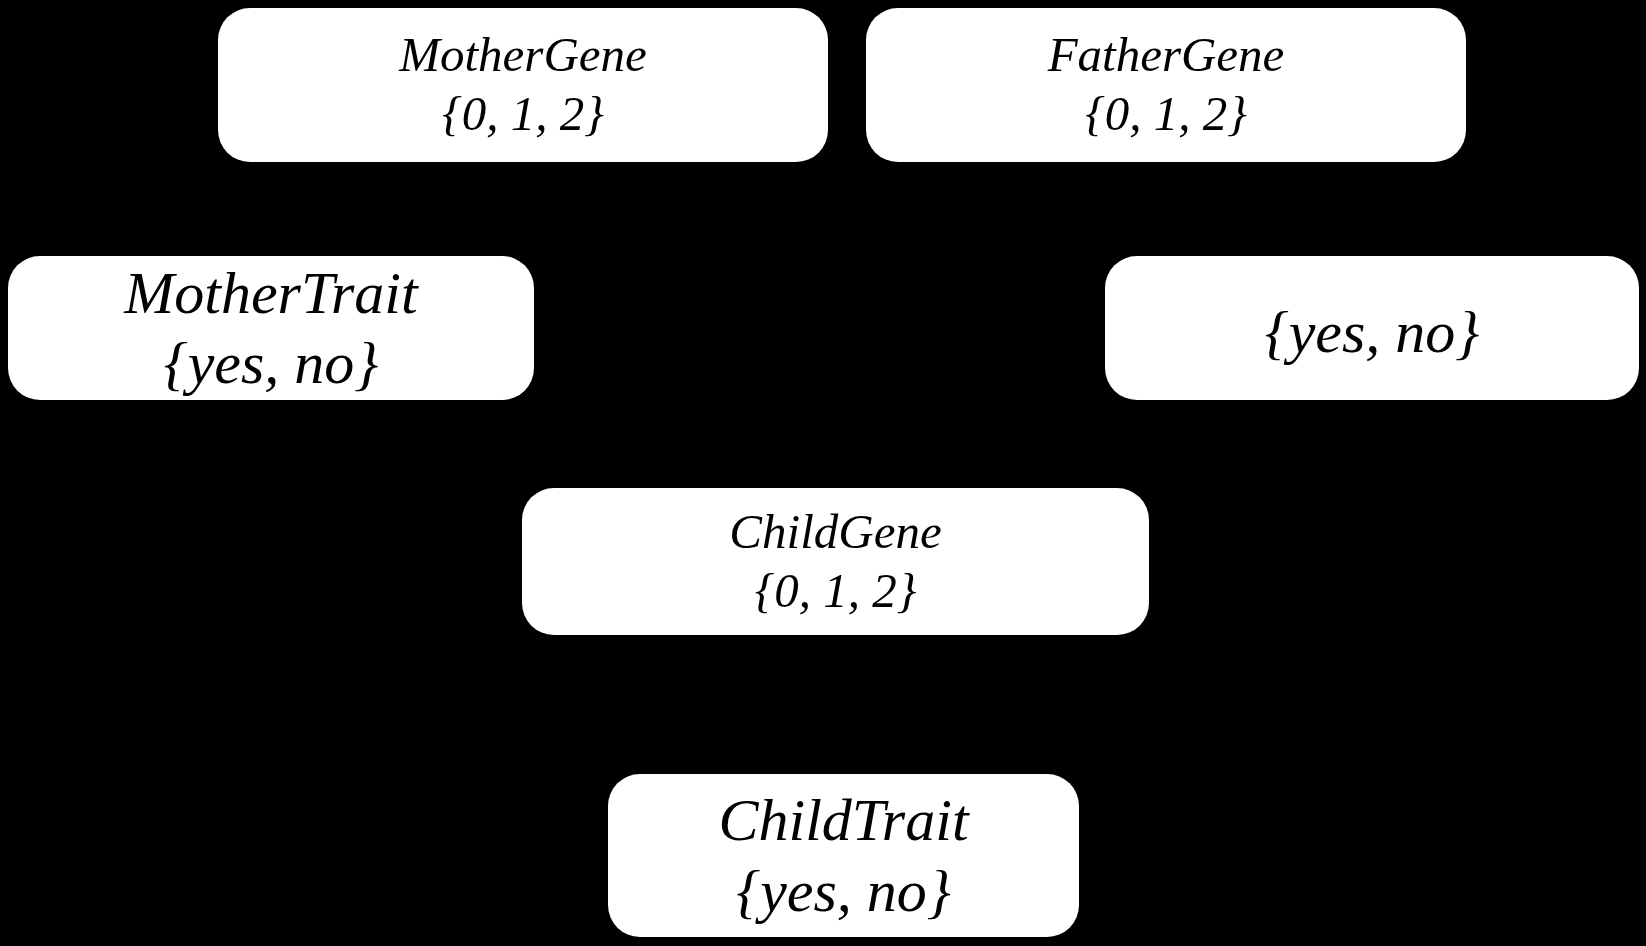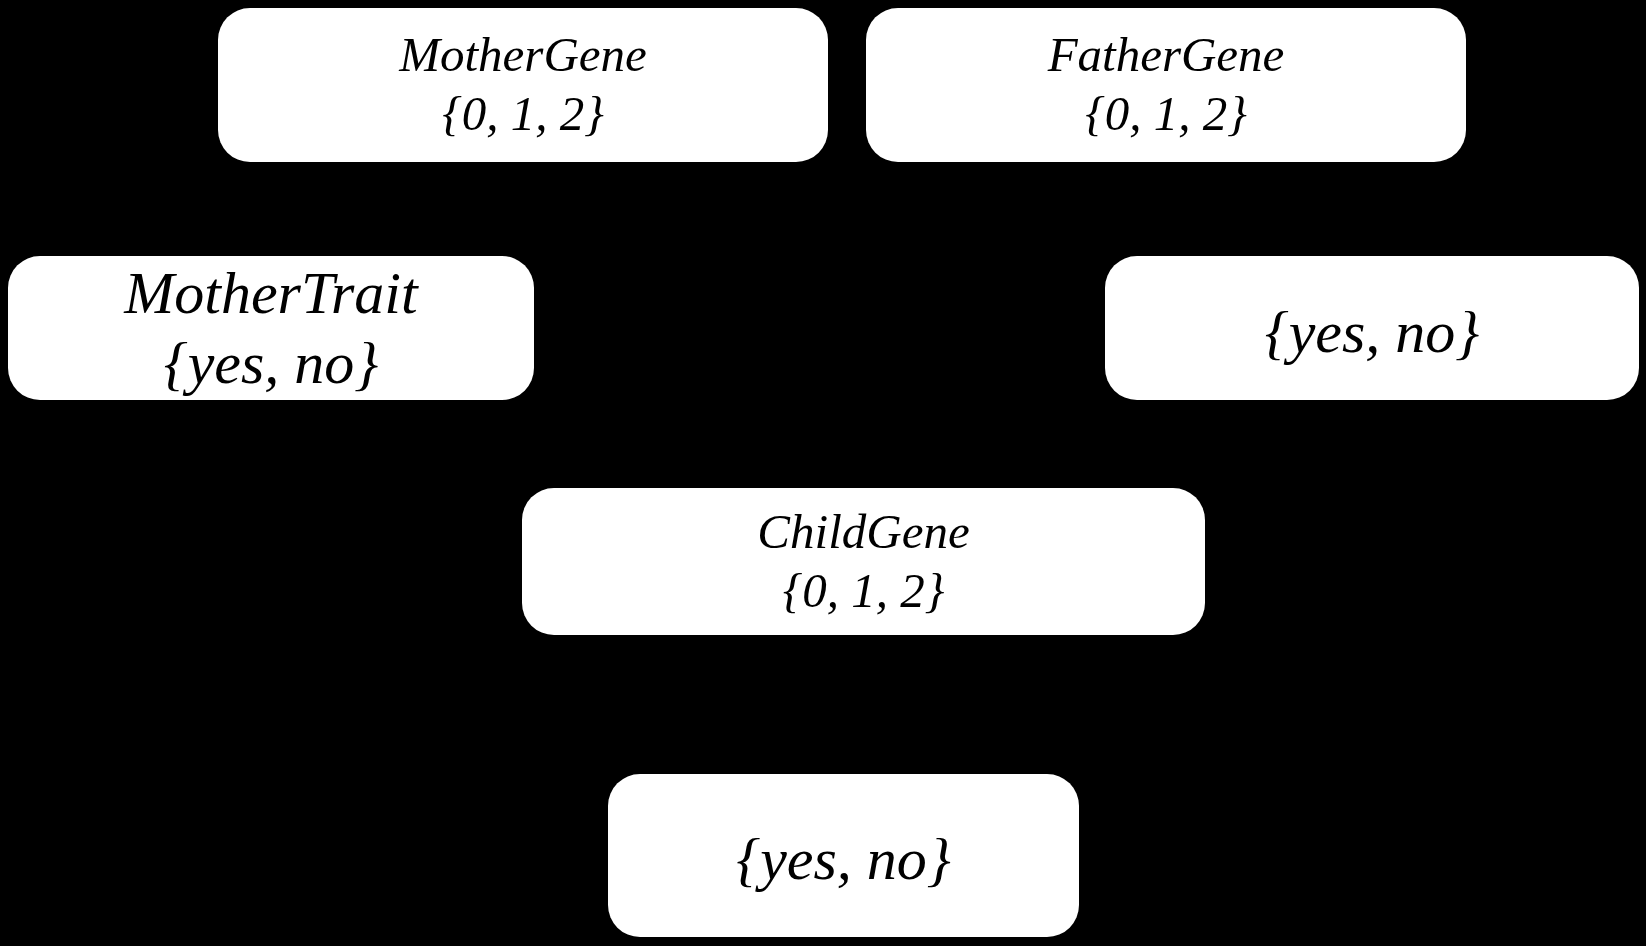--- a/index.html
+++ b/index.html
@@ -48,21 +48,21 @@
   }
   .node-domain {
     margin-top: 8px;
   }
 
   
   #node-mother-gene  { left: 218px;  top: 8px;   width: 610px; height: 154px; }
   #node-father-gene  { left: 866px;  top: 8px;   width: 600px; height: 154px; }
   #node-mother-trait { left: 8px;    top: 256px; width: 526px; height: 144px; }
   #node-father-trait { left: 1105px; top: 256px; width: 534px; height: 144px; }
-  #node-child-gene   { left: 522px;  top: 488px; width: 683px; height: 147px; }
+  #node-child-gene   { left: 522px;  top: 488px; width: 627px; height: 147px; }
   #node-child-trait  { left: 608px;  top: 774px; width: 471px; height: 163px; }
 </style>
 </head>
 <body>
 
 <div id="canvas">
 
   <div class="node gene" id="node-mother-gene">
     <span class="node-label">MotherGene</span>
     <span class="node-domain">{0, 1, 2}</span>
@@ -81,16 +81,17 @@
   <div class="node trait" id="node-father-trait">
     <span class="node-domain">{yes, no}</span>
   </div>
 
   <div class="node gene" id="node-child-gene">
     <span class="node-label">ChildGene</span>
     <span class="node-domain">{0, 1, 2}</span>
   </div>
 
   <div class="node trait" id="node-child-trait">
+    <span class="node-label">ChildTrait</span>
     <span class="node-domain">{yes, no}</span>
   </div>
 
 </div>
 
 </body></html>

